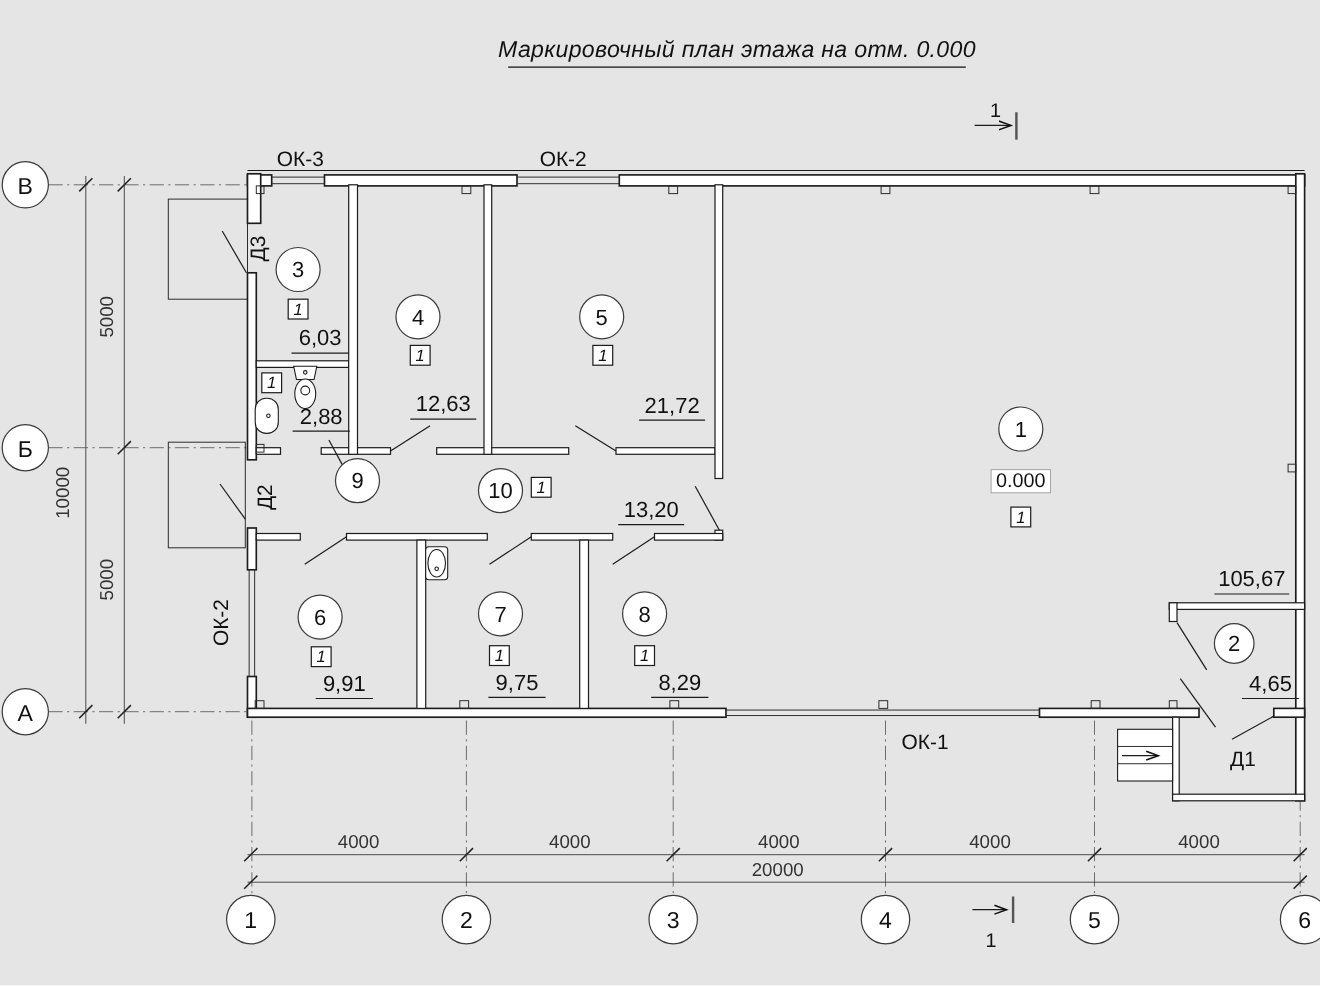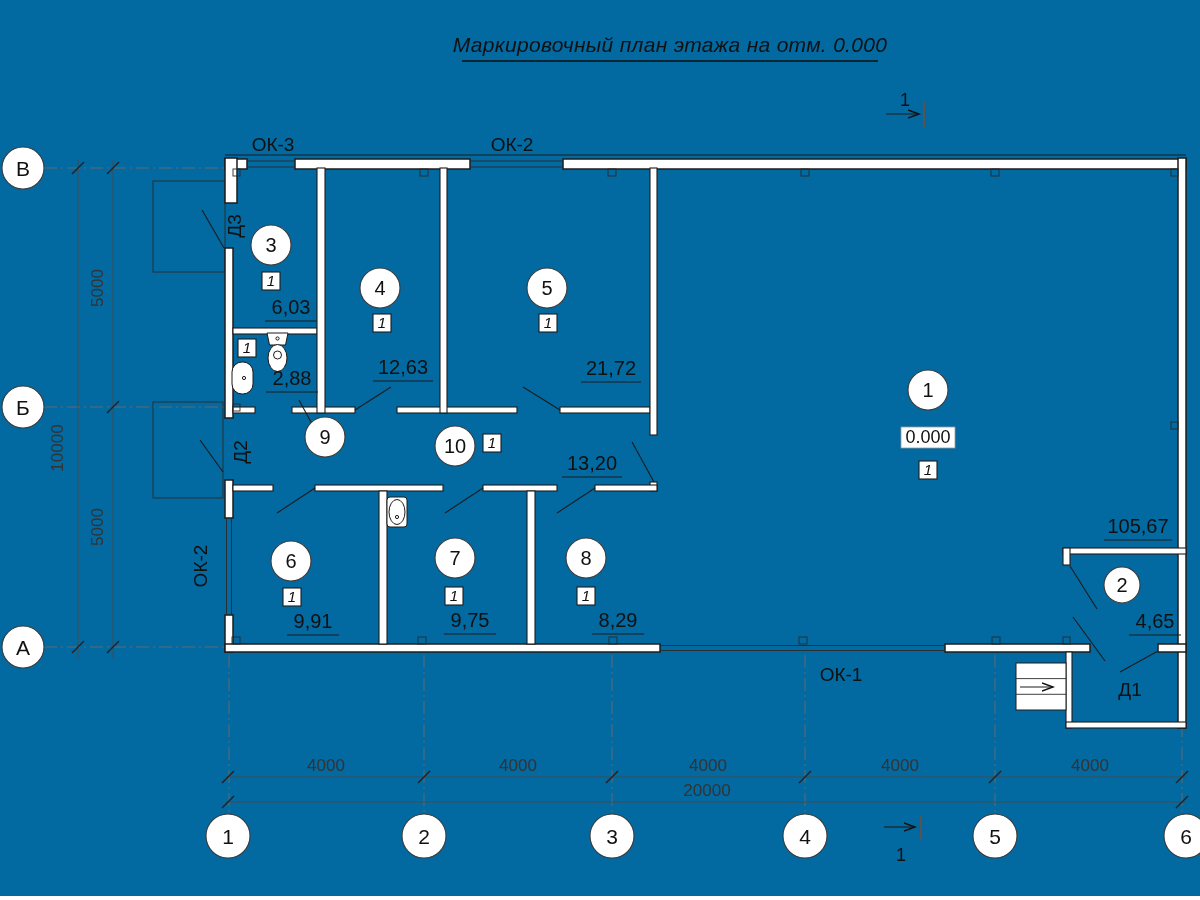--- a/index.html
+++ b/index.html
@@ -1,16 +1,16 @@
 <!DOCTYPE html>
 <html><head>
 <meta charset="utf-8">
 <style>
   html,body{margin:0;padding:0;background:#fff;}
-  .stage{position:relative;width:1200px;height:896px;background:#0369a1;overflow:hidden;
+  .stage{position:relative;width:1200px;height:896px;background:#e5e5e5;overflow:hidden;
          font-family:"Liberation Sans",sans-serif;}
   svg{display:block}
   .wall{fill:#ffffff;stroke:#1c1c1c;stroke-width:1.5;}
   .wallthin{fill:#ffffff;stroke:#1c1c1c;stroke-width:1.1;}
   .ln{stroke:#1c1c1c;stroke-width:1.1;fill:none;}
   .lnthin{stroke:#2a2a2a;stroke-width:0.9;fill:none;}
   .axis{stroke:#6b6b6b;stroke-width:0.9;fill:none;stroke-dasharray:13 4 2 4;}
   .dim{stroke:#4a4a4a;stroke-width:0.9;fill:none;}
   .tick{stroke:#222;stroke-width:1.4;}
   .circ{fill:#ffffff;stroke:#3a3a3a;stroke-width:1.1;}

